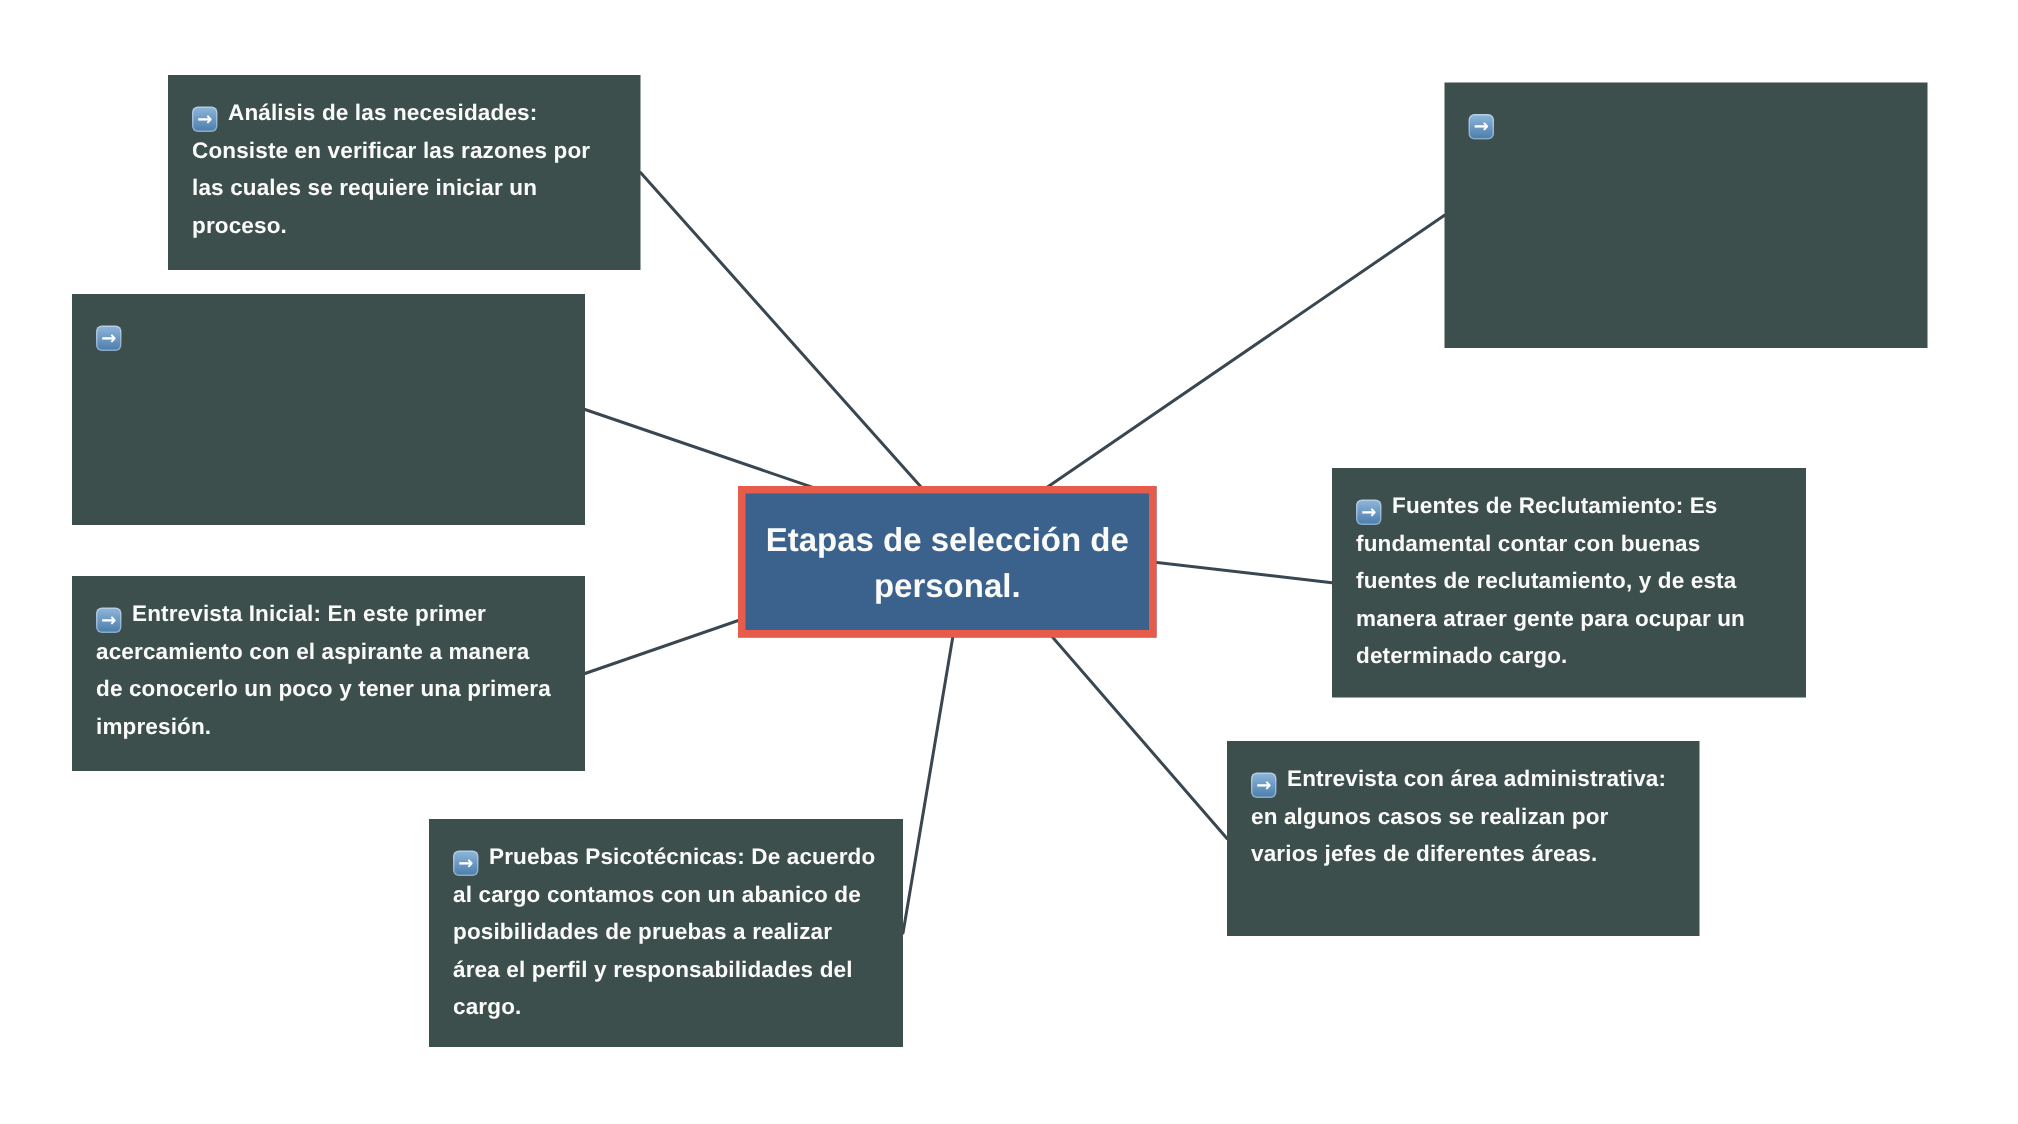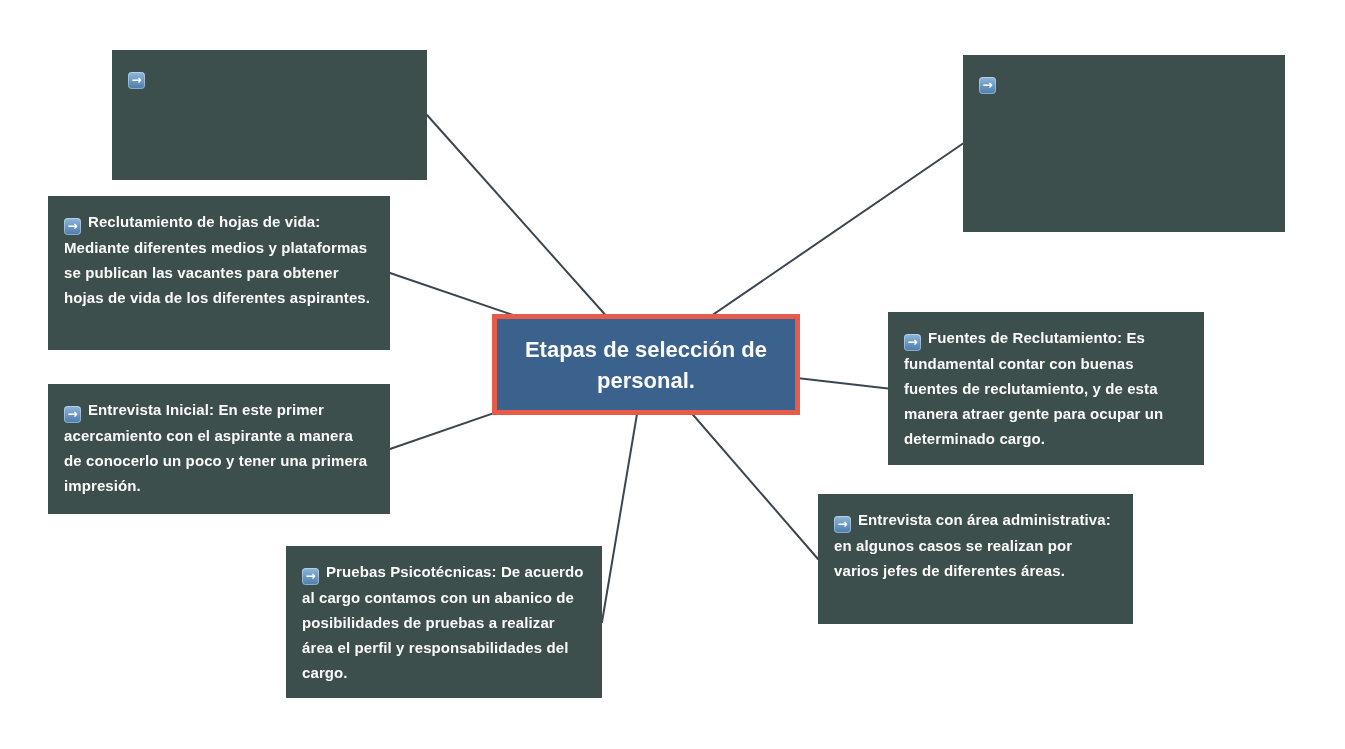--- a/index.html
+++ b/index.html
@@ -87,27 +87,27 @@
       <line x1="646" y1="360.5" x2="390" y2="449"></line>
       <line x1="646" y1="360.5" x2="602" y2="622"></line>
       <line x1="646" y1="360.5" x2="963" y2="143.5"></line>
       <line x1="646" y1="360.5" x2="888" y2="388.5"></line>
       <line x1="646" y1="360.5" x2="818" y2="559"></line>
     </svg>
 
   <div class="node satellite" style="left:112px; top:50px; width:315px; min-height:130px;">
     <span class="arrow-icon">
         <span>→</span>
-      </span>
+      </span><span>Análisis de las necesidades: Consiste en verificar las razones por las cuales se requiere iniciar un proceso.</span>
   </div>
 
   <div class="node satellite" style="left:48px; top:196px; width:342px; min-height:154px;">
     <span class="arrow-icon">
         <span>→</span>
-      </span><span>Reclutamiento de hojas de vida: Mediante diferentes medios y plataformas se publican las vacantes para obtener hojas de vida de los diferentes aspirantes.</span>
+      </span>
   </div>
 
   <div class="node satellite" style="left:48px; top:384px; width:342px; min-height:130px;">
     <span class="arrow-icon">
         <span>→</span>
       </span><span>Entrevista Inicial: En este primer acercamiento con el aspirante a manera de conocerlo un poco y tener una primera impresión.</span>
   </div>
 
   <div class="node satellite" style="left:286px; top:546px; width:316px; min-height:152px;">
     <span class="arrow-icon">
@@ -126,17 +126,17 @@
         <span>→</span>
       </span><span>Fuentes de Reclutamiento: Es fundamental contar con buenas fuentes de reclutamiento, y de esta manera atraer gente para ocupar un determinado cargo.</span>
   </div>
 
   <div class="node satellite" style="left:818px; top:494px; width:315px; min-height:130px;">
     <span class="arrow-icon">
         <span>→</span>
       </span><span>Entrevista con área administrativa: en algunos casos se realizan por varios jefes de diferentes áreas.</span>
   </div>
 
-  <div class="node central" id="central-node" style="left:492px; top:314px; width:308px; min-height:101px;">
+  <div class="node central" id="central-node" style="left:492px; top:324px; width:279px; min-height:101px;">
     <span>Etapas de selección de personal.</span>
   </div>
 
 </div>
 
 </body></html>

